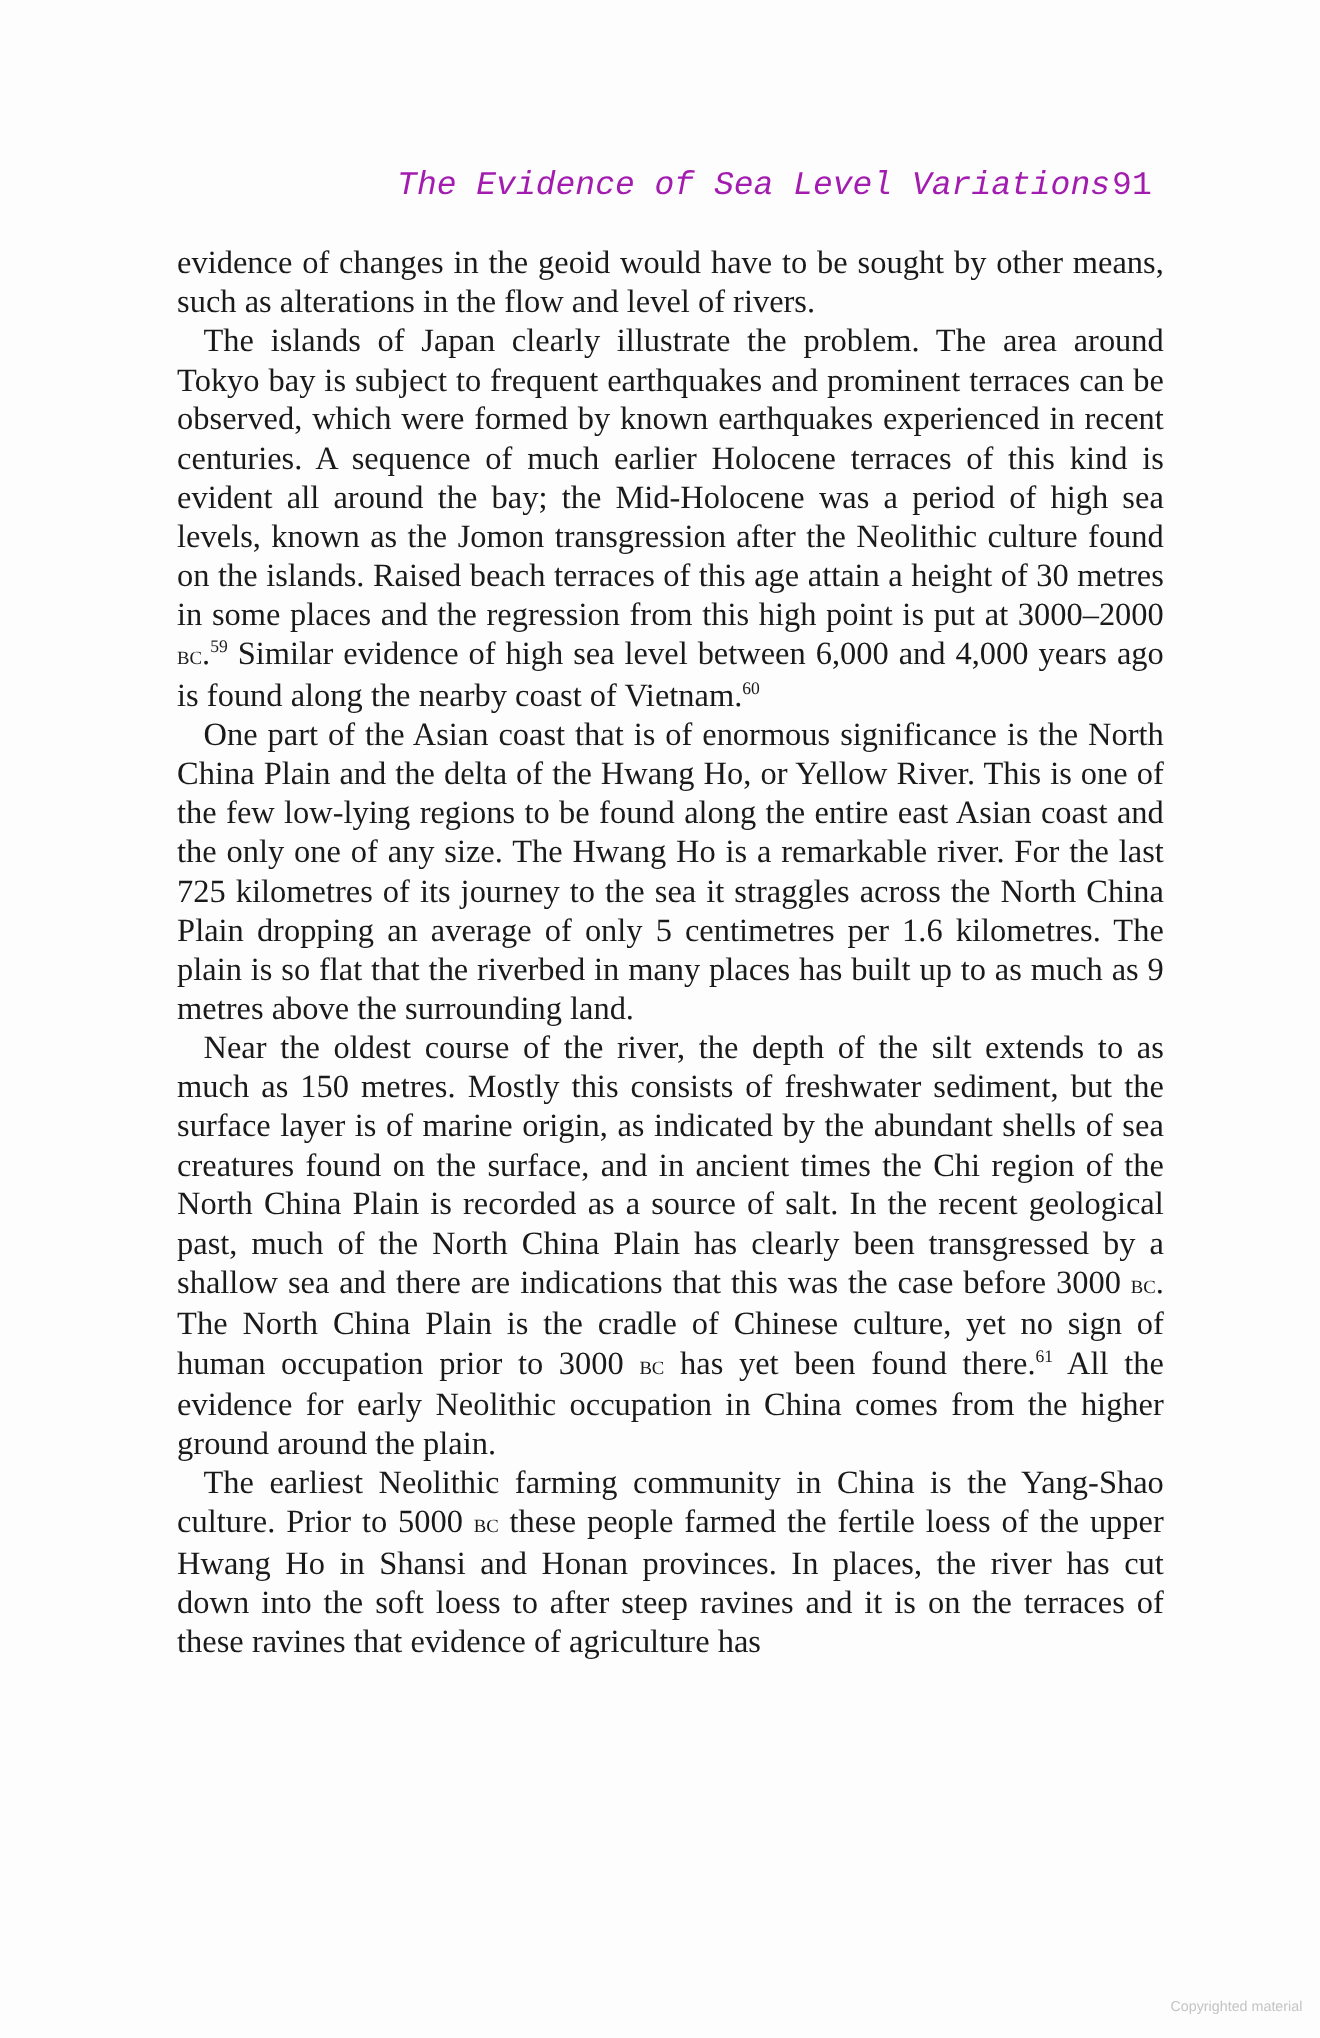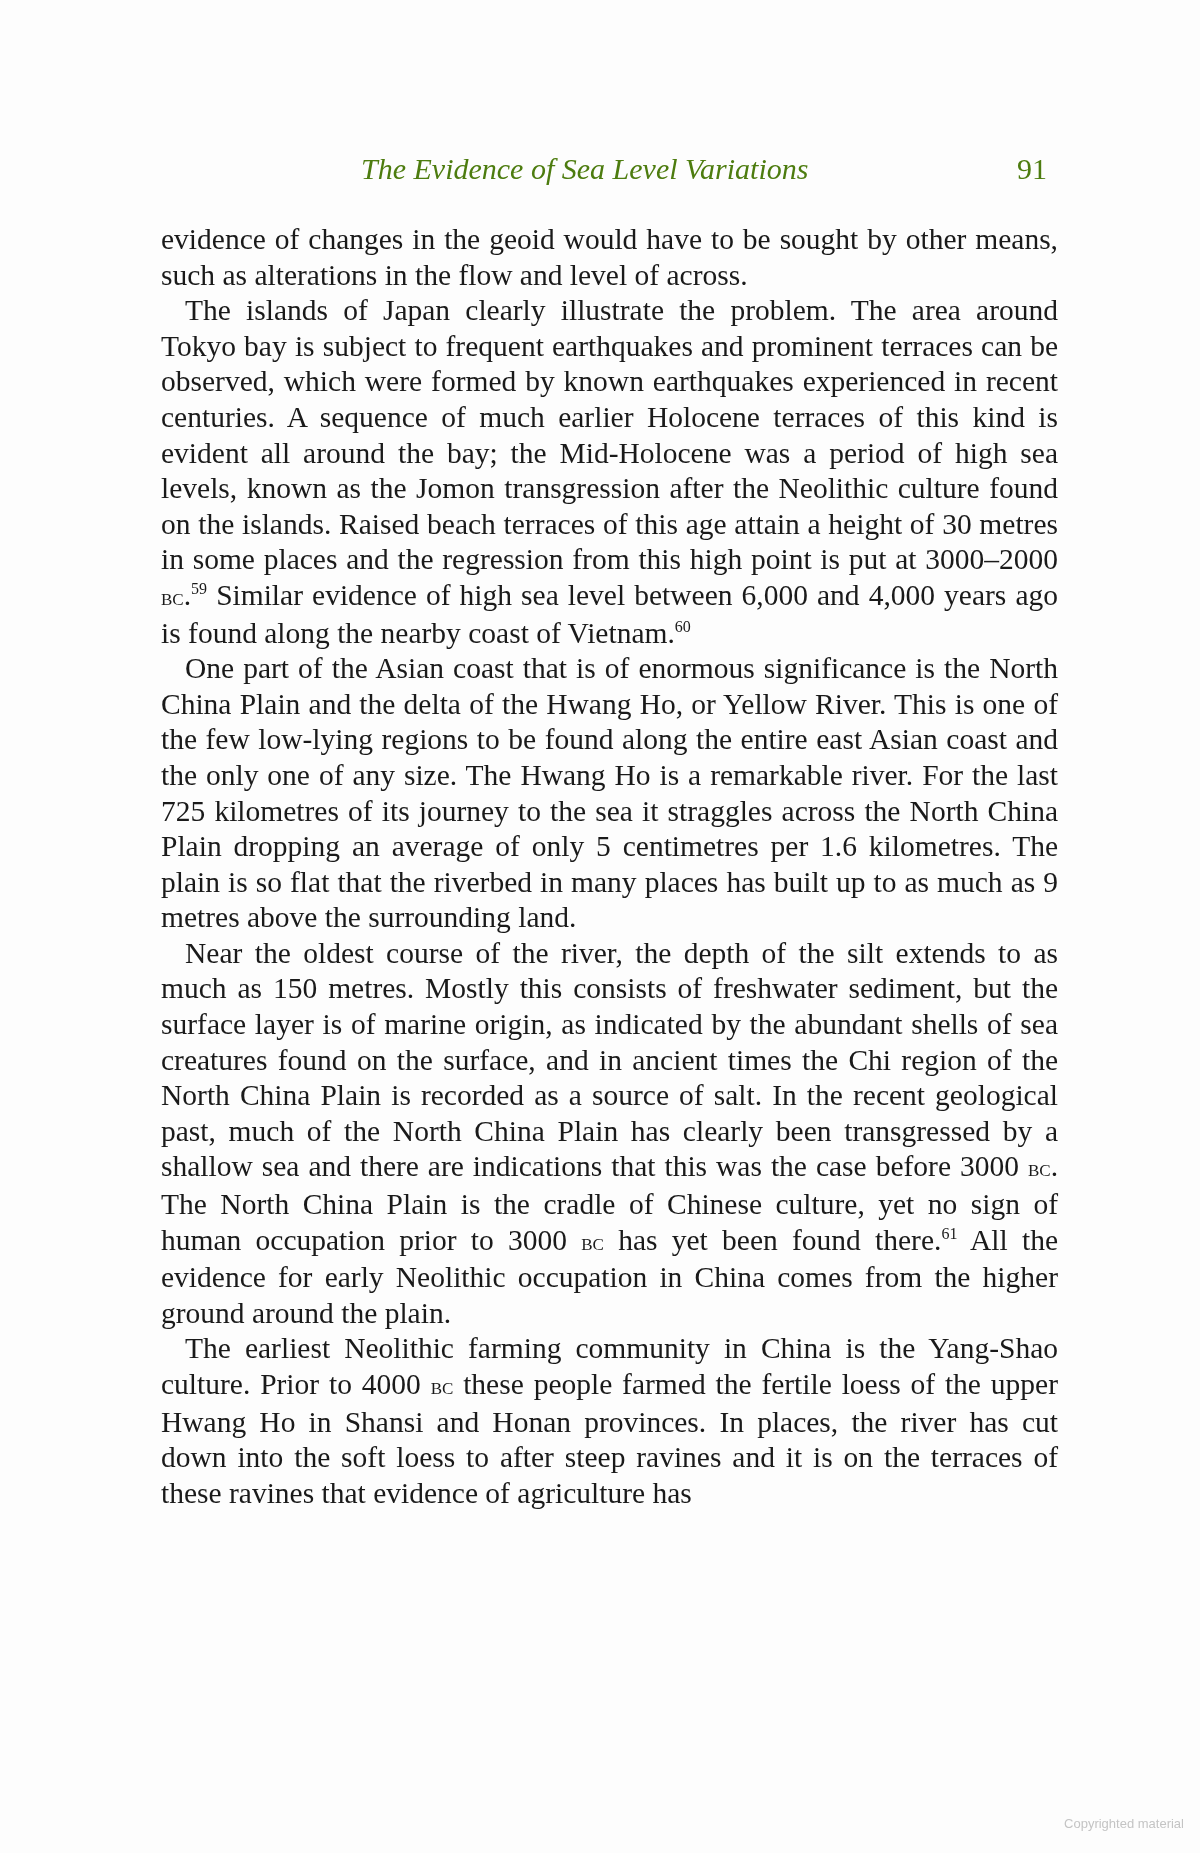--- a/index.html
+++ b/index.html
@@ -1,19 +1,19 @@
 <!DOCTYPE html>
 <html><head>
 <meta charset="utf-8">
 <style>
   html, body { margin: 0; padding: 0; background: #ffffff; }
   body { width: 1200px; height: 1853px; position: relative; overflow: hidden; }
   .page { position: absolute; left: 0; top: 0; width: 1200px; height: 1853px; background: #fdfdfd; }
   .running-head { position: absolute; top: 152px; left: 161px; width: 900px; height: 40px;
-    font-family: Liberation Serif, serif; color: #4d7c0f; }
+    font-family: Liberation Mono, monospace; color: #a21caf; }
   .running-title { position: absolute; left: 200px; top: 0; font-style: italic; font-size: 30px; }
   .page-number { position: absolute; right: 14px; top: 0; font-size: 30px; }
   .body-text { position: absolute; top: 222px; left: 161px; width: 897px;
     font-family: "Liberation Serif", "DejaVu Serif", serif; font-size: 29.5px; line-height: 35.6px;
     color: #1a1a1a; text-align: justify; }
   .body-text p { margin: 0; text-indent: 0; }
   .body-text p.indent { text-indent: 24px; font-family: Liberation Serif, serif; }
   sup { font-size: 16px; line-height: 0; vertical-align: 11px; }
   .sc { font-variant: small-caps; font-size: 24px; }
   .watermark { position: absolute; right: 16px; bottom: 22px;
@@ -24,30 +24,30 @@
 
 <div class="page">
 
   <div class="running-head">
     <span class="running-title">The Evidence of Sea Level Variations</span>
     <span class="page-number">91</span>
   </div>
 
   <div class="body-text">
     <p>
-      <span>evidence of changes in the geoid would have to be sought by other means, such as alterations in the flow and level of across.</span>
+      <span>evidence of changes in the geoid would have to be sought by other means, such as alterations in the flow and level of rivers.</span>
     </p>
     <p class="indent">
       <span>The islands of Japan clearly illustrate the problem. The area around Tokyo bay is subject to frequent earthquakes and prominent terraces can be observed, which were formed by known earthquakes experienced in recent centuries. A sequence of much earlier Holocene terraces of this kind is evident all around the bay; the Mid-Holocene was a period of high sea levels, known as the Jomon transgression after the Neolithic culture found on the islands. Raised beach terraces of this age attain a height of 30 metres in some places and the regression from this high point is put at 3000–2000 </span><span class="sc">bc</span><span>.</span><sup>59</sup><span> Similar evidence of high sea level between 6,000 and 4,000 years ago is found along the nearby coast of Vietnam.</span><sup>60</sup>
     </p>
     <p class="indent">
       <span>One part of the Asian coast that is of enormous significance is the North China Plain and the delta of the Hwang Ho, or Yellow River. This is one of the few low-lying regions to be found along the entire east Asian coast and the only one of any size. The Hwang Ho is a remarkable river. For the last 725 kilometres of its journey to the sea it straggles across the North China Plain dropping an average of only 5 centimetres per 1.6 kilometres. The plain is so flat that the riverbed in many places has built up to as much as 9 metres above the surrounding land.</span>
     </p>
     <p class="indent">
       <span>Near the oldest course of the river, the depth of the silt extends to as much as 150 metres. Mostly this consists of freshwater sediment, but the surface layer is of marine origin, as indicated by the abundant shells of sea creatures found on the surface, and in ancient times the Chi region of the North China Plain is recorded as a source of salt. In the recent geological past, much of the North China Plain has clearly been transgressed by a shallow sea and there are indications that this was the case before 3000 </span><span class="sc">bc</span><span>. The North China Plain is the cradle of Chinese culture, yet no sign of human occupation prior to 3000 </span><span class="sc">bc</span><span> has yet been found there.</span><sup>61</sup><span> All the evidence for early Neolithic occupation in China comes from the higher ground around the plain.</span>
     </p>
     <p class="indent">
-      <span>The earliest Neolithic farming community in China is the Yang-Shao culture. Prior to 4000 </span><span class="sc">bc</span><span> these people farmed the fertile loess of the upper Hwang Ho in Shansi and Honan provinces. In places, the river has cut down into the soft loess to after steep ravines and it is on the terraces of these ravines that evidence of agriculture has</span>
+      <span>The earliest Neolithic farming community in China is the Yang-Shao culture. Prior to 5000 </span><span class="sc">bc</span><span> these people farmed the fertile loess of the upper Hwang Ho in Shansi and Honan provinces. In places, the river has cut down into the soft loess to after steep ravines and it is on the terraces of these ravines that evidence of agriculture has</span>
     </p>
   </div>
 
   <div class="watermark">Copyrighted material</div>
 </div>
 
 </body></html>

